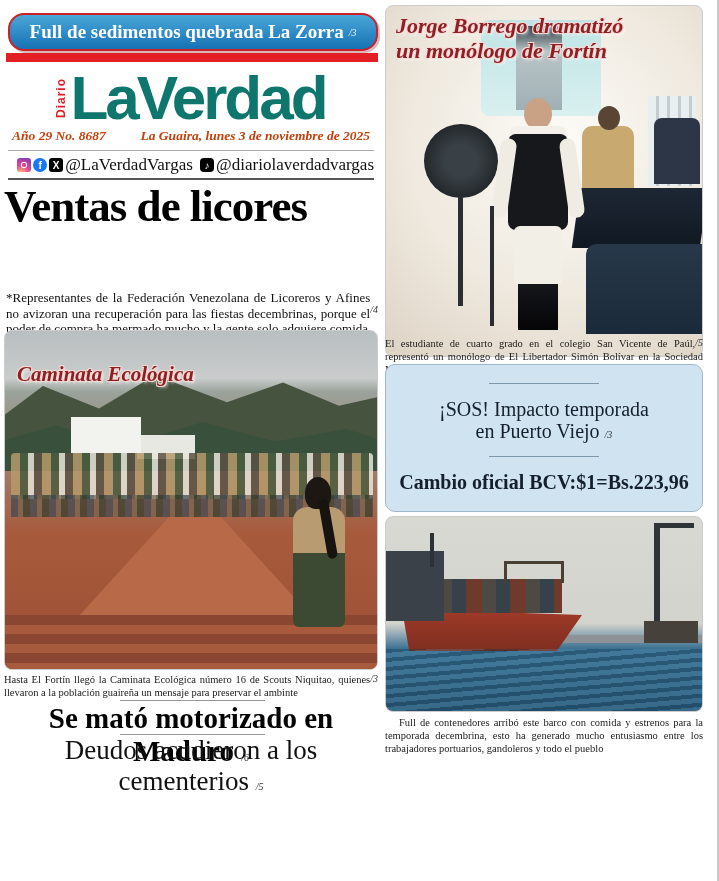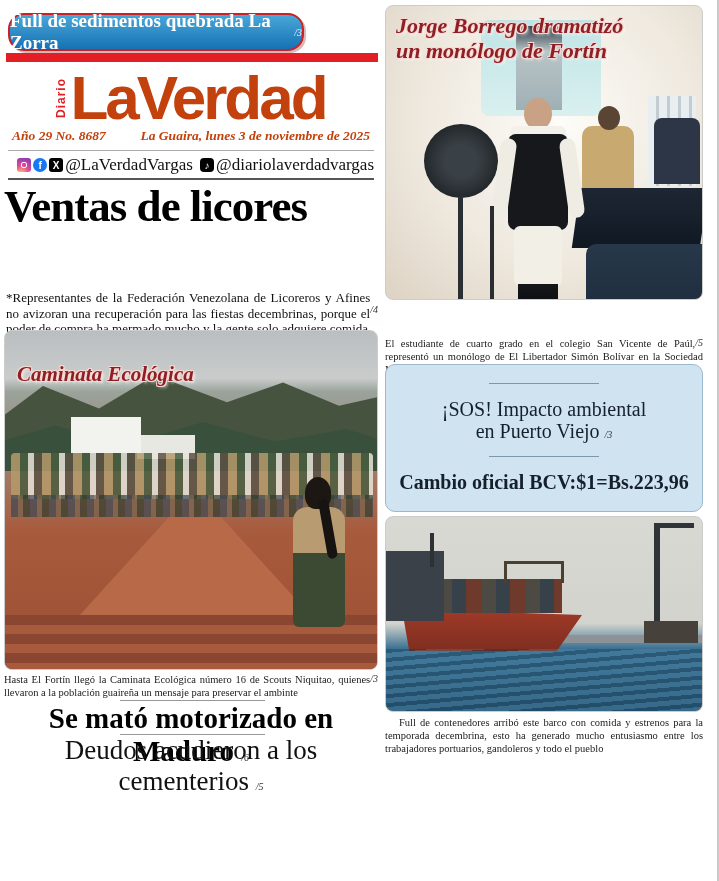--- a/index.html
+++ b/index.html
@@ -5,46 +5,46 @@
   * { margin:0; padding:0; box-sizing:border-box; }
   html,body { background:#fff; }
   .page {
     position:relative; width:719px; height:881px; background:#fff;
     font-family:"Liberation Serif","DejaVu Serif",serif; overflow:hidden;
     border-right:2px solid #c9c9c9;
   }
   .ref { font-size:10px; font-style:italic; font-weight:400; color:#333; }
 
   
-  .pill{ position:absolute; left:8px; top:13px; width:296px; height:38px;
+  .pill{ position:absolute; left:8px; top:13px; width:370px; height:38px;
     background:linear-gradient(180deg,#4aa7d8,#1672b4);
     border:2px solid #cc2027; border-radius:16px; box-shadow:2px 2px 0 #d8b9b9;
     display:flex; align-items:center; justify-content:center; gap:5px;
     color:#fff; font-weight:700; font-size:19px; }
   .pill .ref{ color:#e8f2fa; }
 
   
   .photo{ position:absolute; border-radius:8px; overflow:hidden; border:1px solid #ccc; }
-  .ph-jorge{ left:385px; top:5px; width:318px; height:295px;
+  .ph-jorge{ left:385px; top:5px; width:318px; height:352px;
     background:radial-gradient(circle at 55% 40%, #fdfcf8 0%, #efe9df 55%, #ddd3c4 100%); }
   .overlay-red{ position:absolute; color:#8e1f24; font-weight:700; font-style:italic;
     text-shadow:-1px -1px 0 #f6d9d4, 1px -1px 0 #f6d9d4, -1px 1px 0 #f6d9d4, 1px 1px 0 #f6d9d4, 2px 2px 3px rgba(255,255,255,.7);
     line-height:1.12; }
   .jorge-headline{ left:10px; top:8px; font-size:22px; }
   .shape{ position:absolute; }
 
   .caption{ position:absolute; font-size:10.5px; line-height:1.25; text-align:justify; color:#1a1a1a; }
   .caption .ref{ float:right; }
 
   
   .redbar{ position:absolute; left:6px; top:53px; width:372px; height:9px; background:#e31e24; }
   .logo-row{ position:absolute; left:0; top:64px; width:380px; height:68px; display:flex; align-items:center; justify-content:center; }
   .diario{ color:#e31e24; font-family:"Liberation Sans",sans-serif; font-weight:700; font-size:12px;
     writing-mode:vertical-rl; transform:rotate(180deg); letter-spacing:1px; margin-right:2px; height:52px; text-align:center; }
-  .logo{ color:#c2410c; font-family:"Liberation Sans","DejaVu Sans",sans-serif; font-weight:700;
+  .logo{ color:#0f766e; font-family:"Liberation Sans","DejaVu Sans",sans-serif; font-weight:700;
     font-size:62px; letter-spacing:-3px; line-height:1; }
   .edition-row{ position:absolute; left:12px; top:128px; width:358px; display:flex; justify-content:space-between;
     font-weight:700; font-style:italic; font-size:13.5px; color:#c2410c; }
   .mast-line1{ position:absolute; left:8px; top:150px; width:366px; height:1px; background:#aaa; }
   .social-row{ position:absolute; left:8px; top:154px; width:366px; height:22px; display:flex; align-items:center; font-size:17px; color:#111; }
   .mast-line2{ position:absolute; left:8px; top:178px; width:366px; height:2px; background:#555; }
   .sicon{ width:14px; height:14px; border-radius:3px; display:inline-flex; align-items:center; justify-content:center;
     color:#fff; font-family:"Liberation Sans",sans-serif; font-size:10px; font-weight:700; margin-right:2px; flex:none; }
   .ig{ background:radial-gradient(circle at 30% 110%, #fdc468, #df4996 45%, #8a3ab9 90%); }
   .fb{ background:#1877f2; border-radius:50%; }
@@ -192,21 +192,21 @@
   </div>
   <div class="sep" style="top:734px;"></div>
   <div class="hl-reg" style="top:735px;">
     <span>Deudos acudieron a los cementerios</span>
     <span class="ref">/5</span>
   </div>
 
   <div class="bluebox">
     <div class="bb-sep"></div>
     <div class="bb-item">
-      <div>¡SOS! Impacto ambiental</div>
+      <div>¡SOS! Impacto temporada</div>
       <div><span>en Puerto Viejo</span>
         <span class="ref">/3</span></div>
     </div>
     <div class="bb-sep"></div>
     <div class="bb-item bb-bold">Cambio oficial BCV:$1=Bs.223,96</div>
   </div>
 
   <div class="photo ph-ships">
     <div class="shape" style="left:120px;top:118px;width:200px;height:8px;background:#8d9297;"></div>
     <div class="shape" style="left:16px;top:92px;width:180px;height:42px;background:linear-gradient(180deg,#a03a28,#7e2e20);clip-path:polygon(0 0,100% 14%,86% 100%,4% 100%);"></div>

